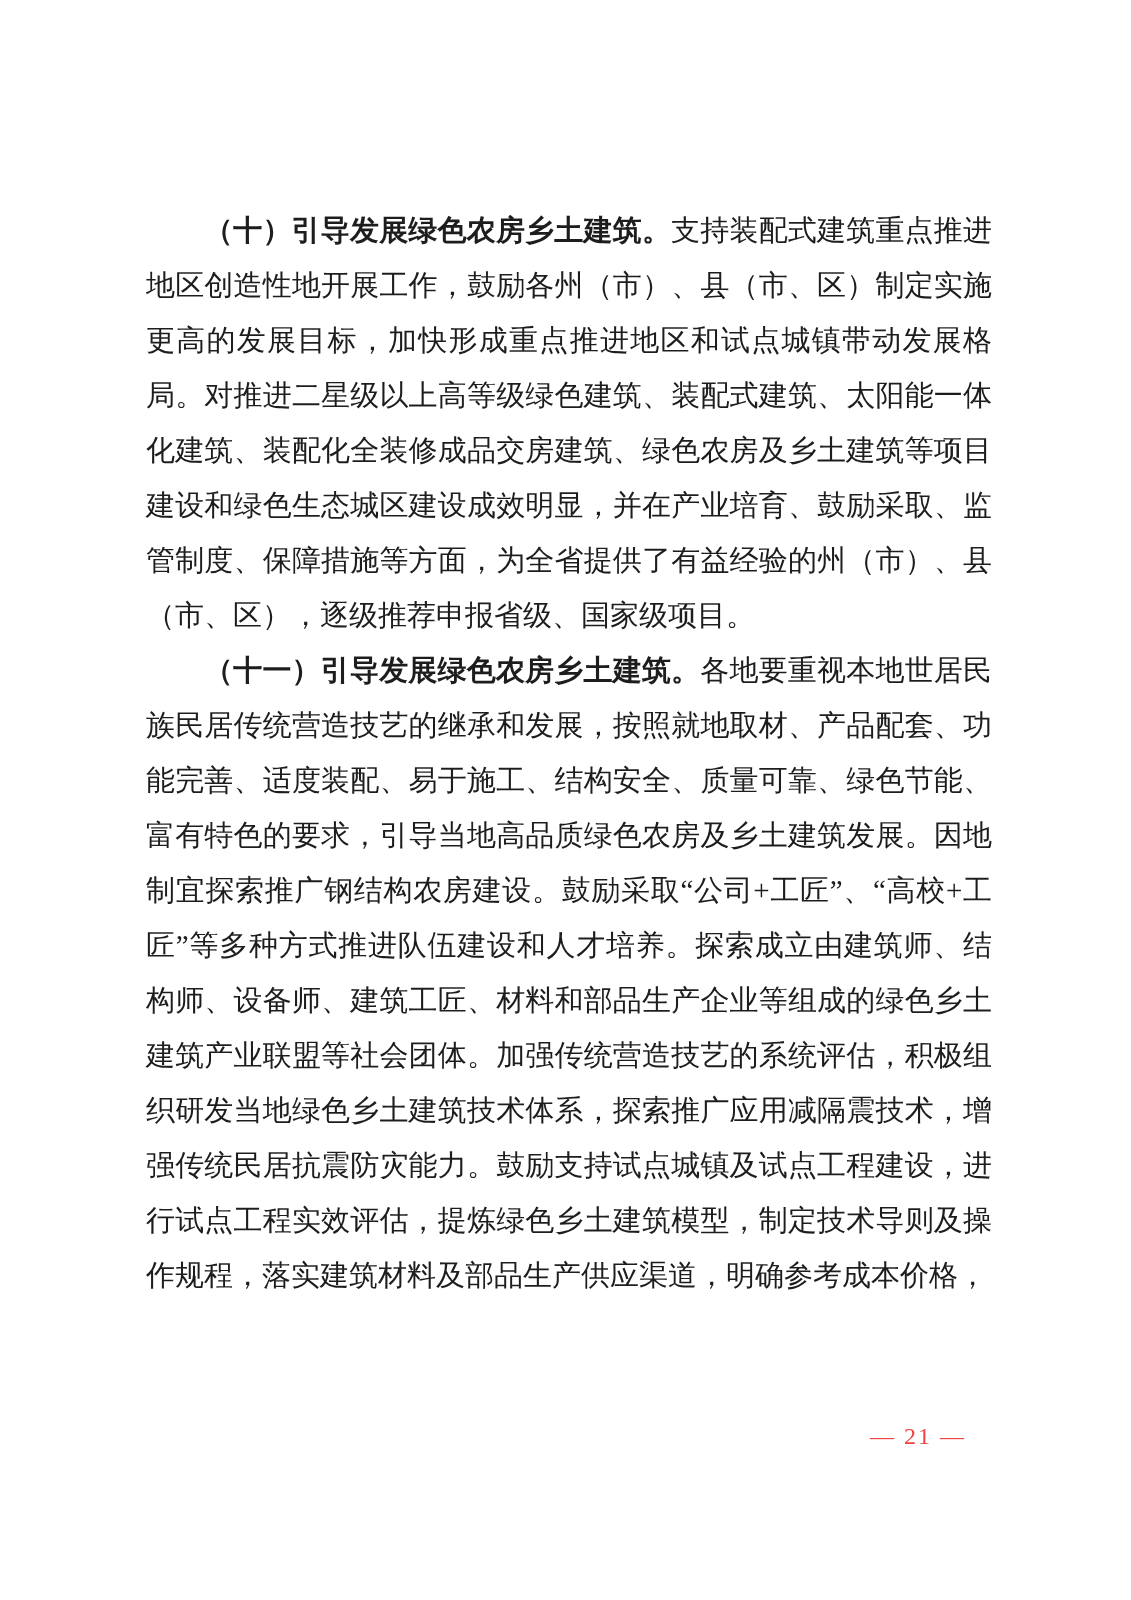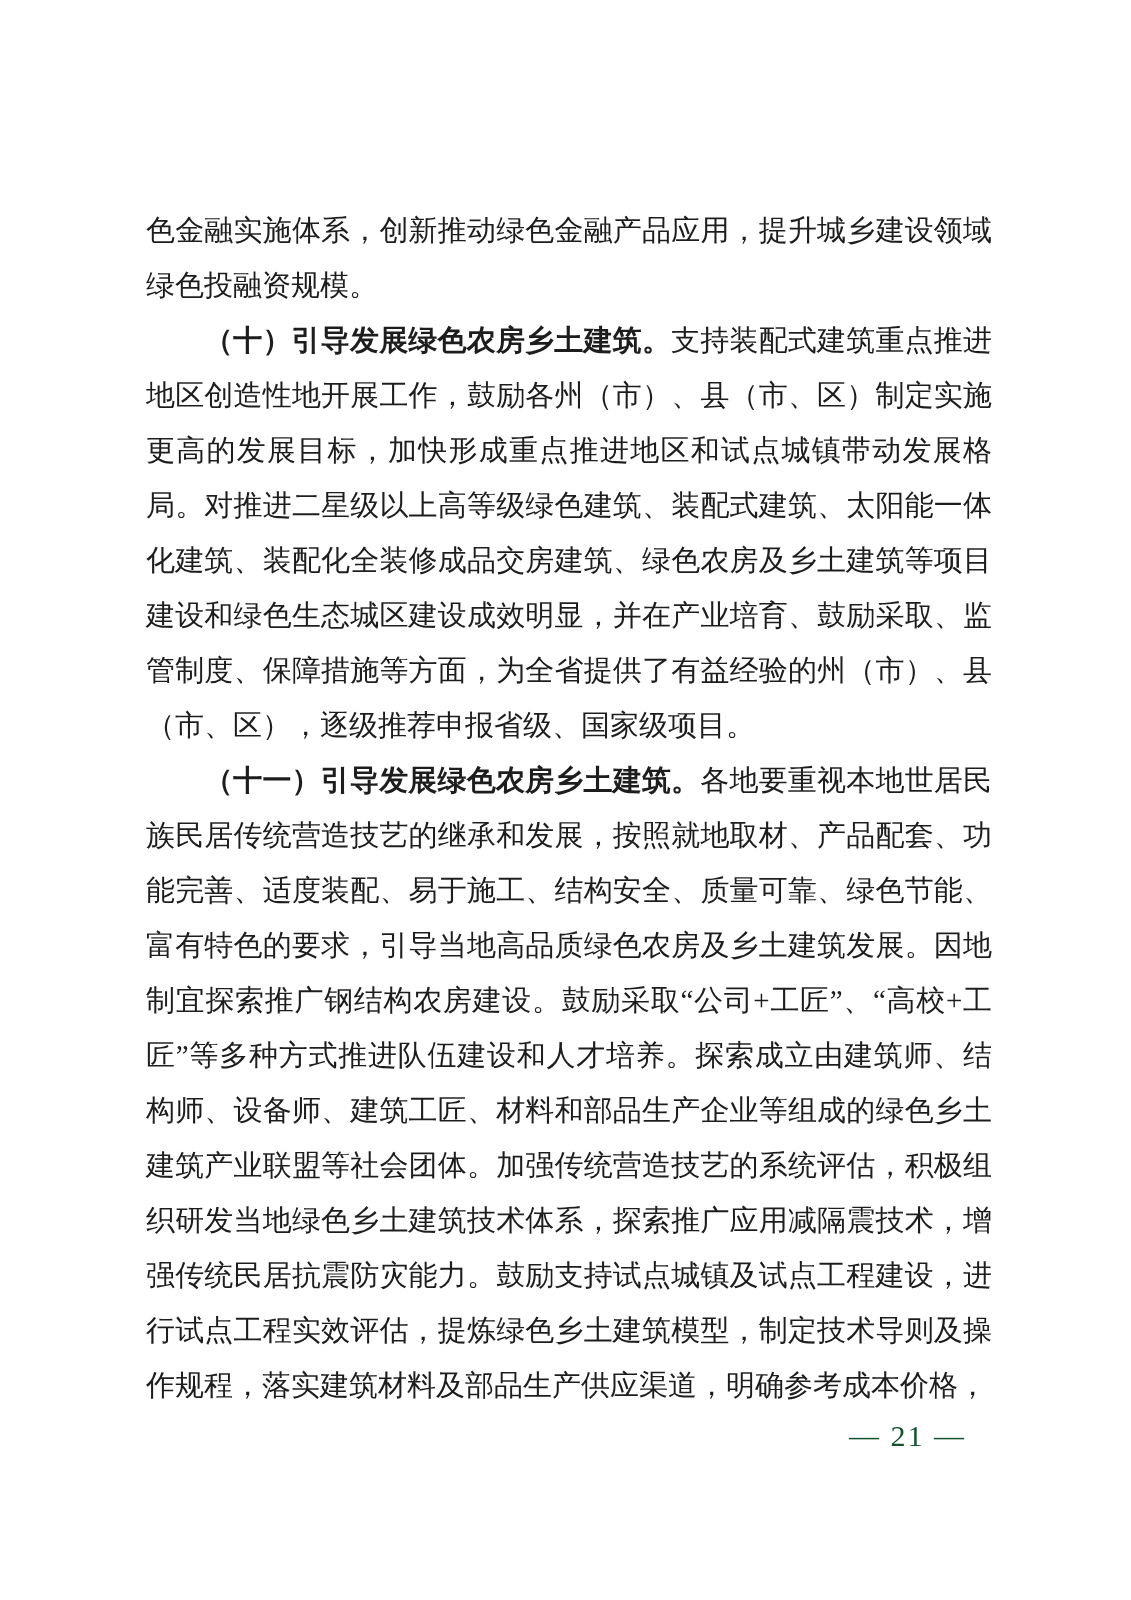--- a/index.html
+++ b/index.html
@@ -34,35 +34,34 @@
     text-indent: 2em;
   }
   .run-bold {
     font-weight: 700;
   }
   .footer {
     position: absolute;
     top: 1416px;
     right: 165px;
     font-family: "Liberation Serif", "DejaVu Serif", serif;
-    font-size: 30px;
+    font-size: 24px;
     line-height: 40px;
-    color: #14532d;
+    color: #ef4444;
     letter-spacing: 2px;
     white-space: nowrap;
   }
 </style>
 </head>
 <body>
 
 <div class="page">
 
   <div class="content">
 
-    <p class="para"><span>色金融实施体系，创新推动绿色金融产品应用，提升城乡建设领域绿色投融资规模。</span></p>
 
     <p class="para indent"><span class="run-bold">（十）引导发展绿色农房乡土建筑。</span><span>支持装配式建筑重点推进地区创造性地开展工作，鼓励各州（市）、县（市、区）制定实施更高的发展目标，加快形成重点推进地区和试点城镇带动发展格局。对推进二星级以上高等级绿色建筑、装配式建筑、太阳能一体化建筑、装配化全装修成品交房建筑、绿色农房及乡土建筑等项目建设和绿色生态城区建设成效明显，并在产业培育、鼓励采取、监管制度、保障措施等方面，为全省提供了有益经验的州（市）、县（市、区），逐级推荐申报省级、国家级项目。</span></p>
 
     <p class="para indent"><span class="run-bold">（十一）引导发展绿色农房乡土建筑。</span><span>各地要重视本地世居民族民居传统营造技艺的继承和发展，按照就地取材、产品配套、功能完善、适度装配、易于施工、结构安全、质量可靠、绿色节能、富有特色的要求，引导当地高品质绿色农房及乡土建筑发展。因地制宜探索推广钢结构农房建设。鼓励采取“公司+工匠”、“高校+工匠”等多种方式推进队伍建设和人才培养。探索成立由建筑师、结构师、设备师、建筑工匠、材料和部品生产企业等组成的绿色乡土建筑产业联盟等社会团体。加强传统营造技艺的系统评估，积极组织研发当地绿色乡土建筑技术体系，探索推广应用减隔震技术，增强传统民居抗震防灾能力。鼓励支持试点城镇及试点工程建设，进行试点工程实效评估，提炼绿色乡土建筑模型，制定技术导则及操作规程，落实建筑材料及部品生产供应渠道，明确参考成本价格，</span></p>
 
   </div>
 
   <div class="footer">— 21 —</div>
 
 </div>

